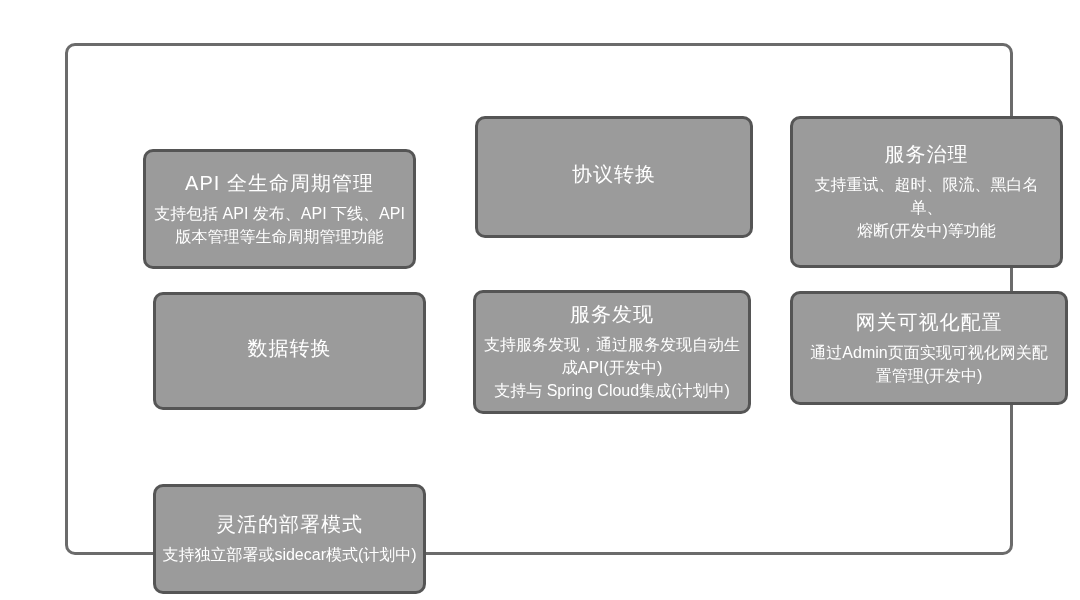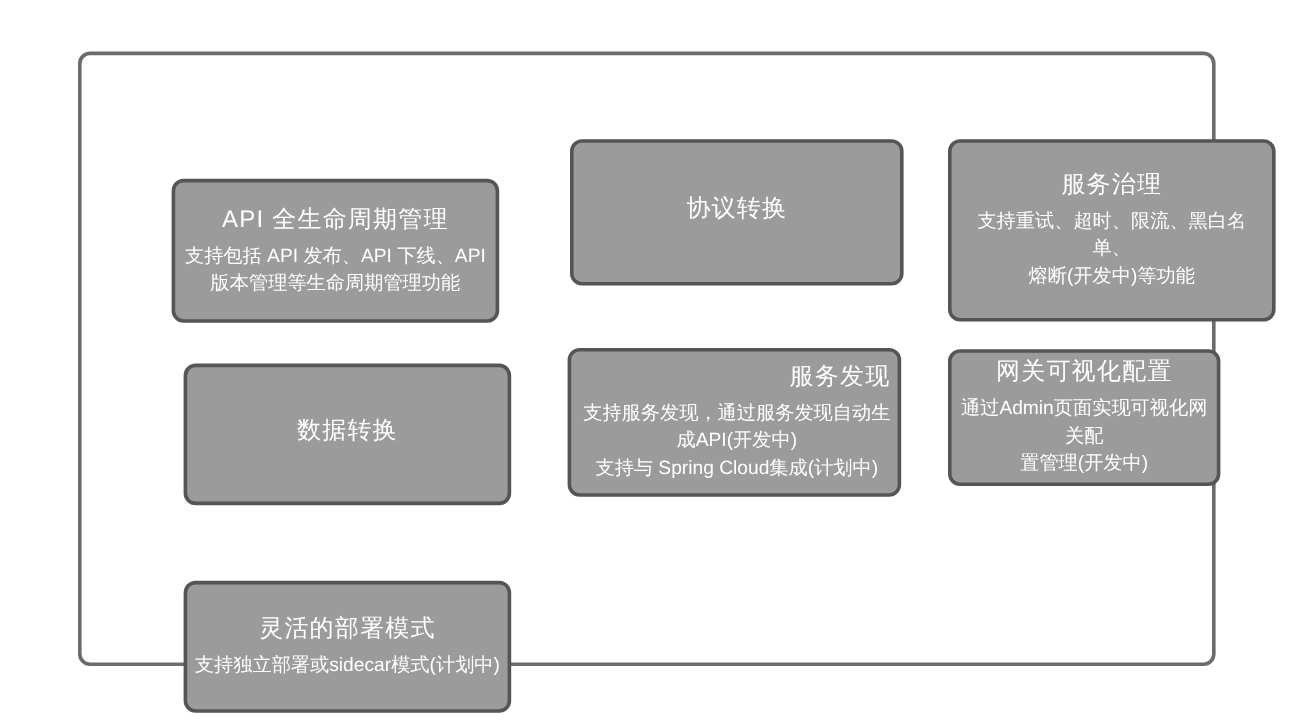--- a/index.html
+++ b/index.html
@@ -50,23 +50,23 @@
   }
   .card-body {
     font-size: 16px;
     line-height: 1.42;
     white-space: pre-line;
   }
   
   .card-1 { left: 75px;  top: 71px;  width: 273px; height: 120px; margin-top: 32px; }
   .card-2 { left: 407px; top: 70px;  width: 278px; height: 122px; }
   .card-3 { left: 722px; top: 70px;  width: 273px; height: 152px; }
-  .card-4 { left: 85px;  top: 257px; width: 273px; height: 118px; }
-  .card-5 { left: 405px; top: 244px; width: 278px; height: 124px; align-items: flex-end; }
-  .card-6 { left: 722px; top: 245px; width: 227px; height: 114px; }
+  .card-4 { left: 85px;  top: 246px; width: 273px; height: 118px; }
+  .card-5 { left: 405px; top: 244px; width: 278px; height: 124px; }
+  .card-6 { left: 722px; top: 245px; width: 278px; height: 114px; }
   .card-7 { left: 85px;  top: 410px; width: 273px; height: 110px; margin-top: 28px; }
 </style>
 </head>
 <body>
 
 <div class="canvas">
   <div class="frame">
 
     <div class="card card-1">
       <div class="card-title">API 全生命周期管理</div>

